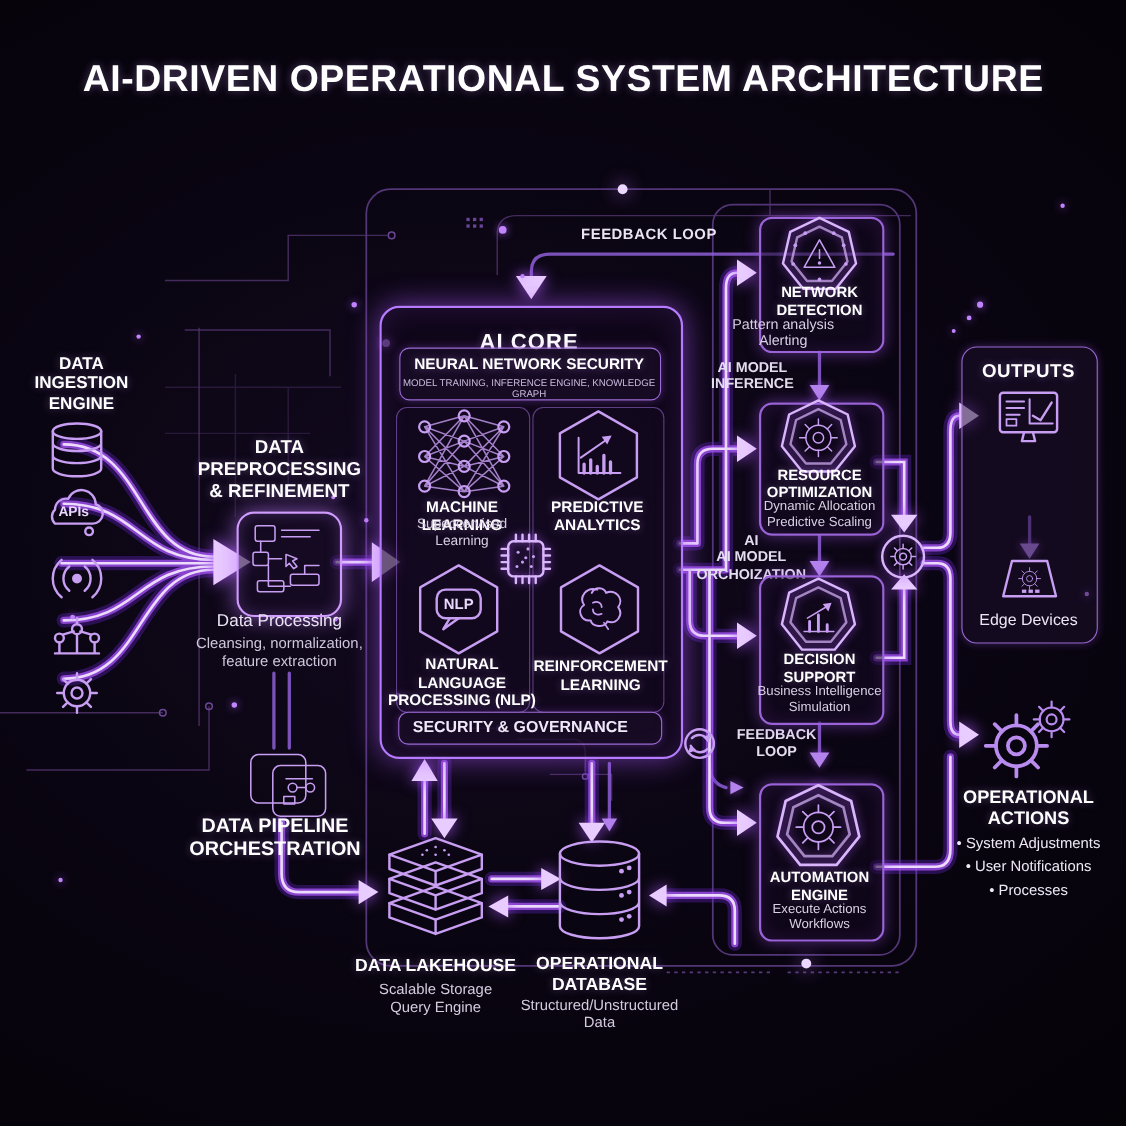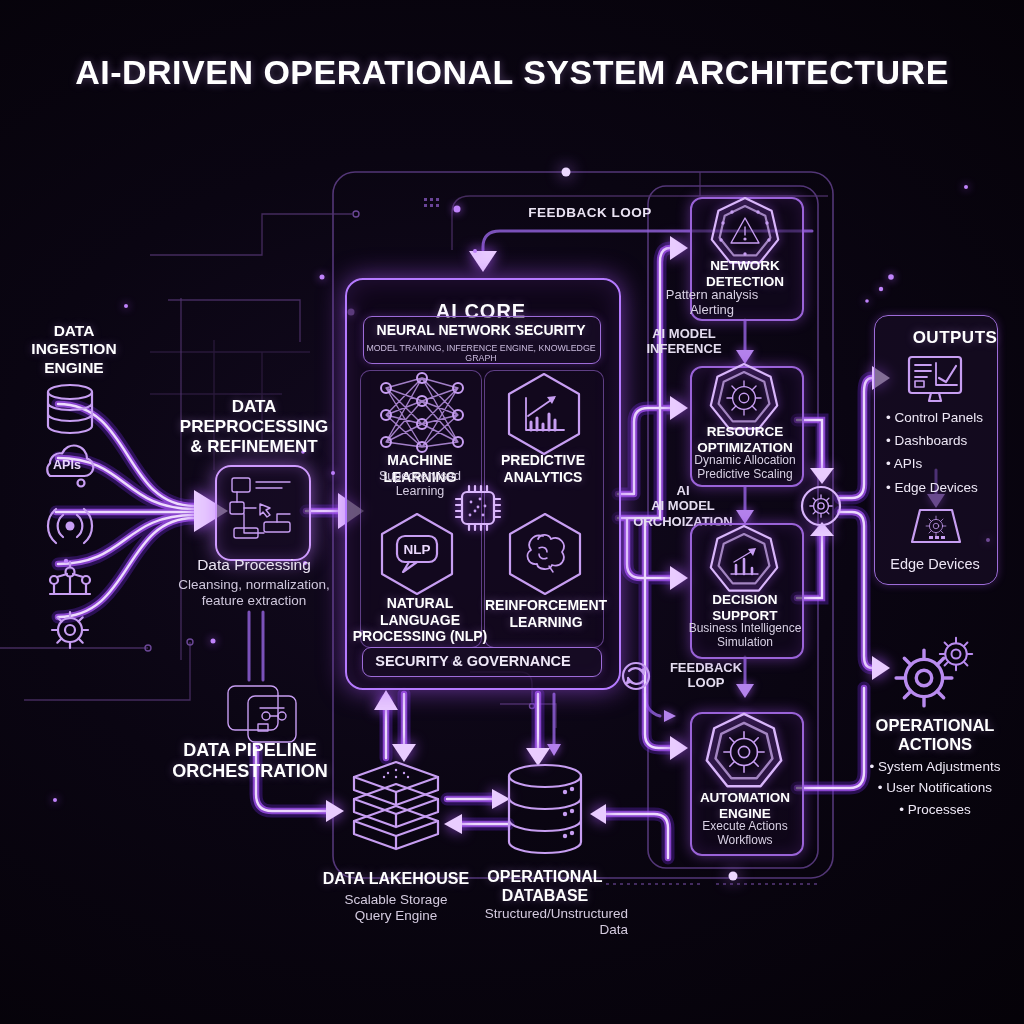--- a/index.html
+++ b/index.html
@@ -381,37 +381,31 @@
         <use href="#heptG" class="ic icW" transform="scale(1.12)"></use>
         <use href="#gearG" class="ic icT" transform="scale(1.12)"></use>
       </g>
   </svg>
   <div class="lbl hd" style="left:683px;top:790px;width:124px;font-size:13.5px;">AUTOMATION
 ENGINE</div>
   <div class="lbl" style="left:680px;top:819px;width:130px;font-size:12px;color:#d8d0e4;">Execute Actions
 Workflows</div>
 
   <div class="abs subbox" style="left:874px;top:315px;width:122px;height:268px;border-radius:14px;"></div>
-  <div class="lbl hd" style="left:874px;top:328px;width:122px;font-size:17px;letter-spacing:.5px;margin-left:20px;">OUTPUTS</div>
+  <div class="lbl hd" style="left:874px;top:328px;width:122px;font-size:17px;letter-spacing:.5px;">OUTPUTS</div>
   <svg class="icn" width="64" height="54" style="left:903px;top:353px;">
     <g class="ic">
         <rect x="6" y="4" width="52" height="36" rx="3"></rect>
       <path stroke-width="1.8" d="M12,12 H28 M12,18 H28 M12,24 H24"></path>
         <rect stroke-width="1.6" x="12" y="28" width="9" height="6"></rect>
       <path stroke-width="1.8" d="M33,10 V32 M33,32 H54"></path>
         <path d="M36,25 L43,29 L53,13"></path>
       <path d="M28,40 L26,48 H38 L36,40"></path>
     </g>
   </svg>
-  <div class="abs" style="left:886px;top:406px;width:110px;font-size:13.5px;line-height:1.72;color:#eee8f6;text-align:left;">
-    <div>• Control Panels</div>
-    <div>• Dashboards</div>
-    <div>• APIs</div>
-    <div>• Edge Devices</div>
-  </div>
   <svg class="icn" width="60" height="46" style="left:906px;top:506px;">
     <g class="ic">
         <path d="M14,4 H46 L54,36 H6 Z"></path>
         <use href="#gearG" class="icT ic" transform="translate(30,20) scale(0.55)"></use>
       <g class="fdot">
           <rect x="23" y="30" width="4" height="3"></rect>
           <rect x="29" y="30" width="4" height="3"></rect>
           <rect x="35" y="30" width="4" height="3"></rect>
         </g>
     </g>
@@ -482,16 +476,16 @@
           <circle cx="69" cy="29" r="2.2"></circle>
           <circle cx="62" cy="54" r="2.2"></circle>
           <circle cx="69" cy="51" r="2.2"></circle>
           <circle cx="62" cy="76" r="2.2"></circle>
           <circle cx="69" cy="73" r="2.2"></circle>
         </g>
     </g>
   </svg>
   <div class="lbl hd" style="left:480px;top:868px;width:130px;font-size:16px;">OPERATIONAL
 DATABASE</div>
-  <div class="lbl" style="left:462px;top:906px;width:166px;font-size:13.5px;color:#d4cbdf;text-align:right;">Structured/Unstructured
+  <div class="lbl" style="left:462px;top:906px;width:166px;font-size:13.5px;color:#d4cbdf;">Structured/Unstructured
 Data</div>
 
 </div>
 
 </body></html>

